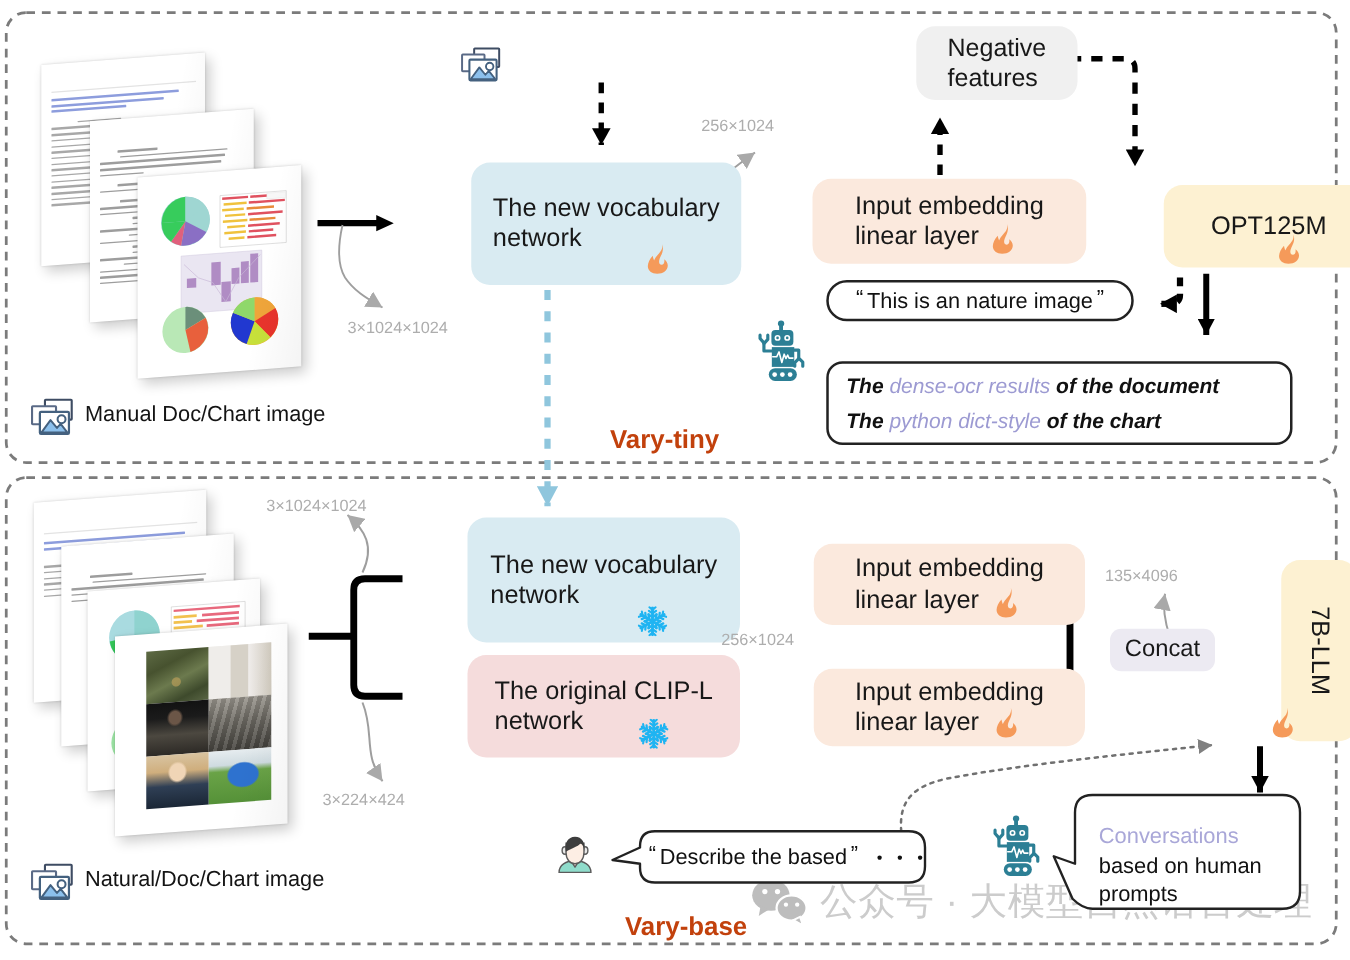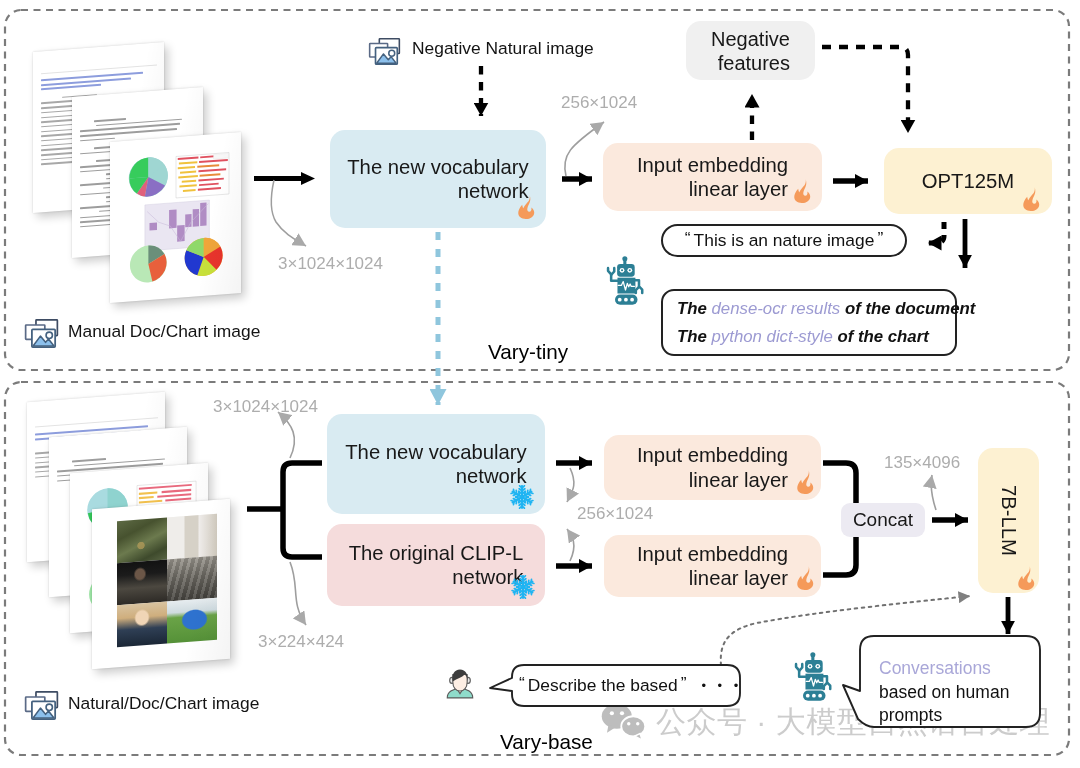--- a/index.html
+++ b/index.html
@@ -1,47 +1,47 @@
 <!DOCTYPE html>
 <html><head>
 <meta charset="utf-8">
 <title>Vary architecture diagram</title>
 <style>
   html,body{margin:0;padding:0;background:#fff;}
   body{width:1080px;height:768px;font-family:"Liberation Sans",sans-serif;overflow:hidden;}
   #stage{position:relative;width:1080px;height:768px;background:#fff;}
 
   .nodebox{position:absolute;border-radius:15px;box-sizing:border-box;
-           display:flex;align-items:center;justify-content:center;text-align:right;}
+           display:flex;align-items:center;justify-content:center;text-align:left;margin-left:47px;}
   .nodebox span.t{font-size:20.3px;color:#181818;line-height:1.2;display:block;}
 
   svg.layer{position:absolute;left:0;top:0;width:1080px;height:768px;pointer-events:none;}
   #tails{z-index:5;}
-  .dimlabel{position:absolute;color:#adadad;font-size:17px;white-space:nowrap;letter-spacing:0px;}
-  .sectionlabel{position:absolute;font-weight:normal;font-size:20.7px;color:#000000;white-space:nowrap;}
+  .dimlabel{position:absolute;color:#adadad;font-size:13px;white-space:nowrap;letter-spacing:0px;}
+  .sectionlabel{position:absolute;font-weight:bold;font-size:20.7px;color:#c2410c;white-space:nowrap;}
   .caption{position:absolute;font-size:17.4px;color:#141414;white-space:nowrap;}
 
   .bubble{position:absolute;box-sizing:border-box;border:2px solid #222;border-radius:16px;
           background:#fff;display:flex;align-items:center;}
 
   .fire{position:absolute;}
   .snow{position:absolute;}
 
   
   #t-vocab {left:330px; top:130px; width:216px; height:98px;  background:#d9ebf2;}
   #t-neg   {left:686px; top:21px;  width:129px; height:59px;  background:#f0f0f0;}
   #t-neg .t{font-size:20px;}
   #t-embed {left:603px; top:143px; width:219px; height:68px;  background:#fbe9dd;}
   #t-llm   {left:884px; top:148px; width:168px; height:66px;  background:#fdf1d2;}
 
   #t-speech{left:661px; top:224px; width:246px; height:33px; border-radius:18px; justify-content:center;}
   #t-speech span{font-size:17.4px;color:#111;}
   .q{font-size:17.4px;color:#111;margin:0 3px;position:relative;top:-2px;}
 
-  #t-output{left:661px; top:289px; width:296px; height:67px; border-radius:13px; padding-left:14px;align-items:flex-start;padding-top:4px;}
+  #t-output{left:661px; top:289px; width:373px; height:67px; border-radius:13px; padding-left:14px;align-items:flex-start;padding-top:4px;}
   #t-output .oline{font-size:16.8px;font-style:italic;font-weight:bold;color:#111;line-height:1.68;white-space:nowrap;}
   #t-output .oline i{font-style:italic;}
   #t-output .hl{color:#9c9ad2;font-weight:normal;}
 
   #t-dim-in {left:278px; top:254px;}
   #t-dim-emb{left:561px; top:93px;}
   #t-caption{left:68px;  top:321px;}
   #t-neginput{left:412px; top:38px;}
   #t-label  {left:488px; top:340px;}
 
@@ -425,21 +425,20 @@
   <div class="bubble" id="t-output">
     <div class="outlines">
       <div class="oline"><i>The </i><i class="hl">dense-ocr results</i><i> of the document</i></div>
       <div class="oline"><i>The </i><i class="hl">python dict-style</i><i> of the chart</i></div>
     </div>
   </div>
 
   <div class="dimlabel" id="t-dim-in">3×1024×1024</div>
   <div class="dimlabel" id="t-dim-emb">256×1024</div>
   <div class="caption" id="t-caption">Manual Doc/Chart image</div>
-  <div class="caption" id="t-neginput">Negative Natural image</div>
   <div class="sectionlabel" id="t-label">Vary-tiny</div>
 
   <div class="nodebox" id="b-vocab">
     <span class="t"><span>The new vocabulary</span><br><span>network</span></span>
   </div>
 
   <div class="nodebox" id="b-clip">
     <span class="t"><span>The original CLIP-L</span><br><span>network</span></span>
   </div>
 

